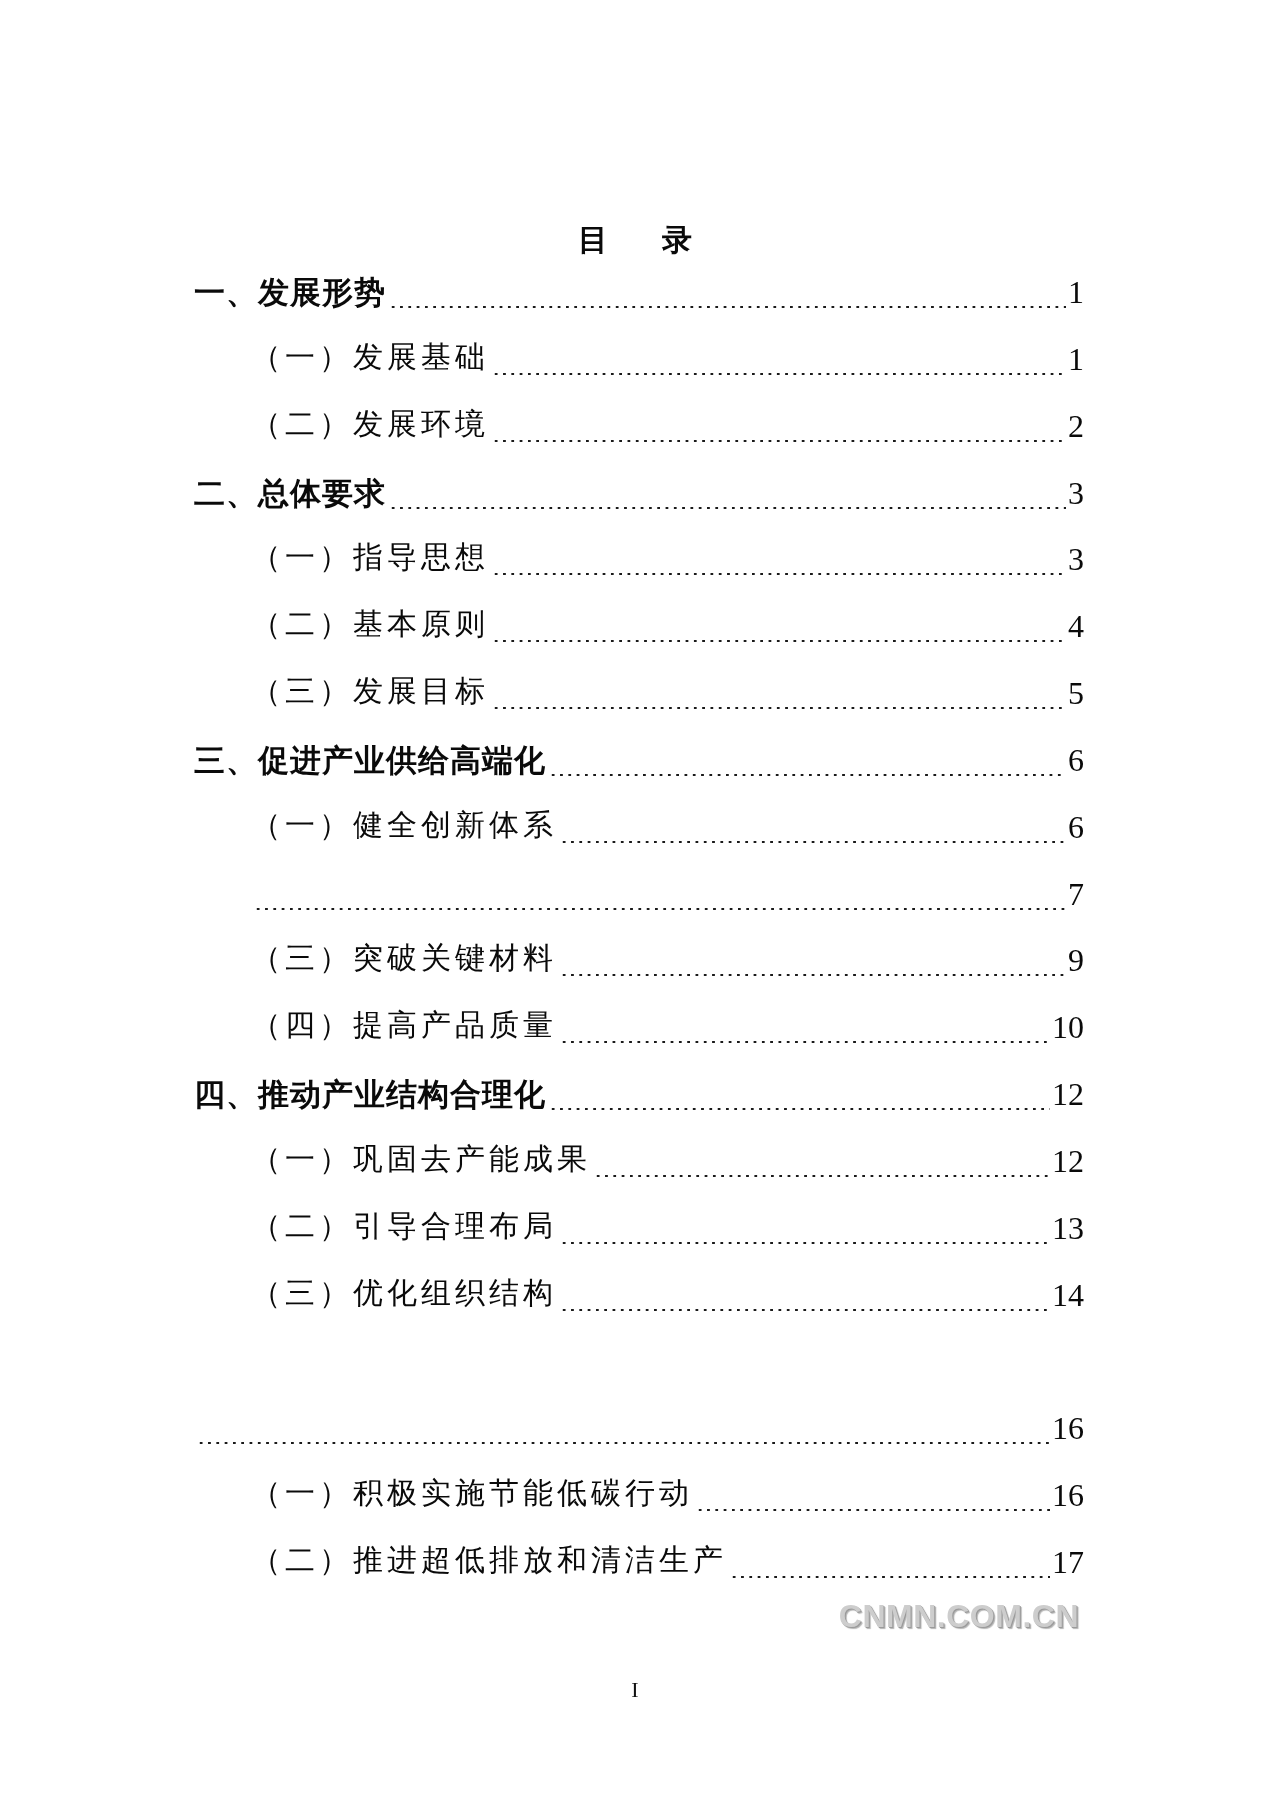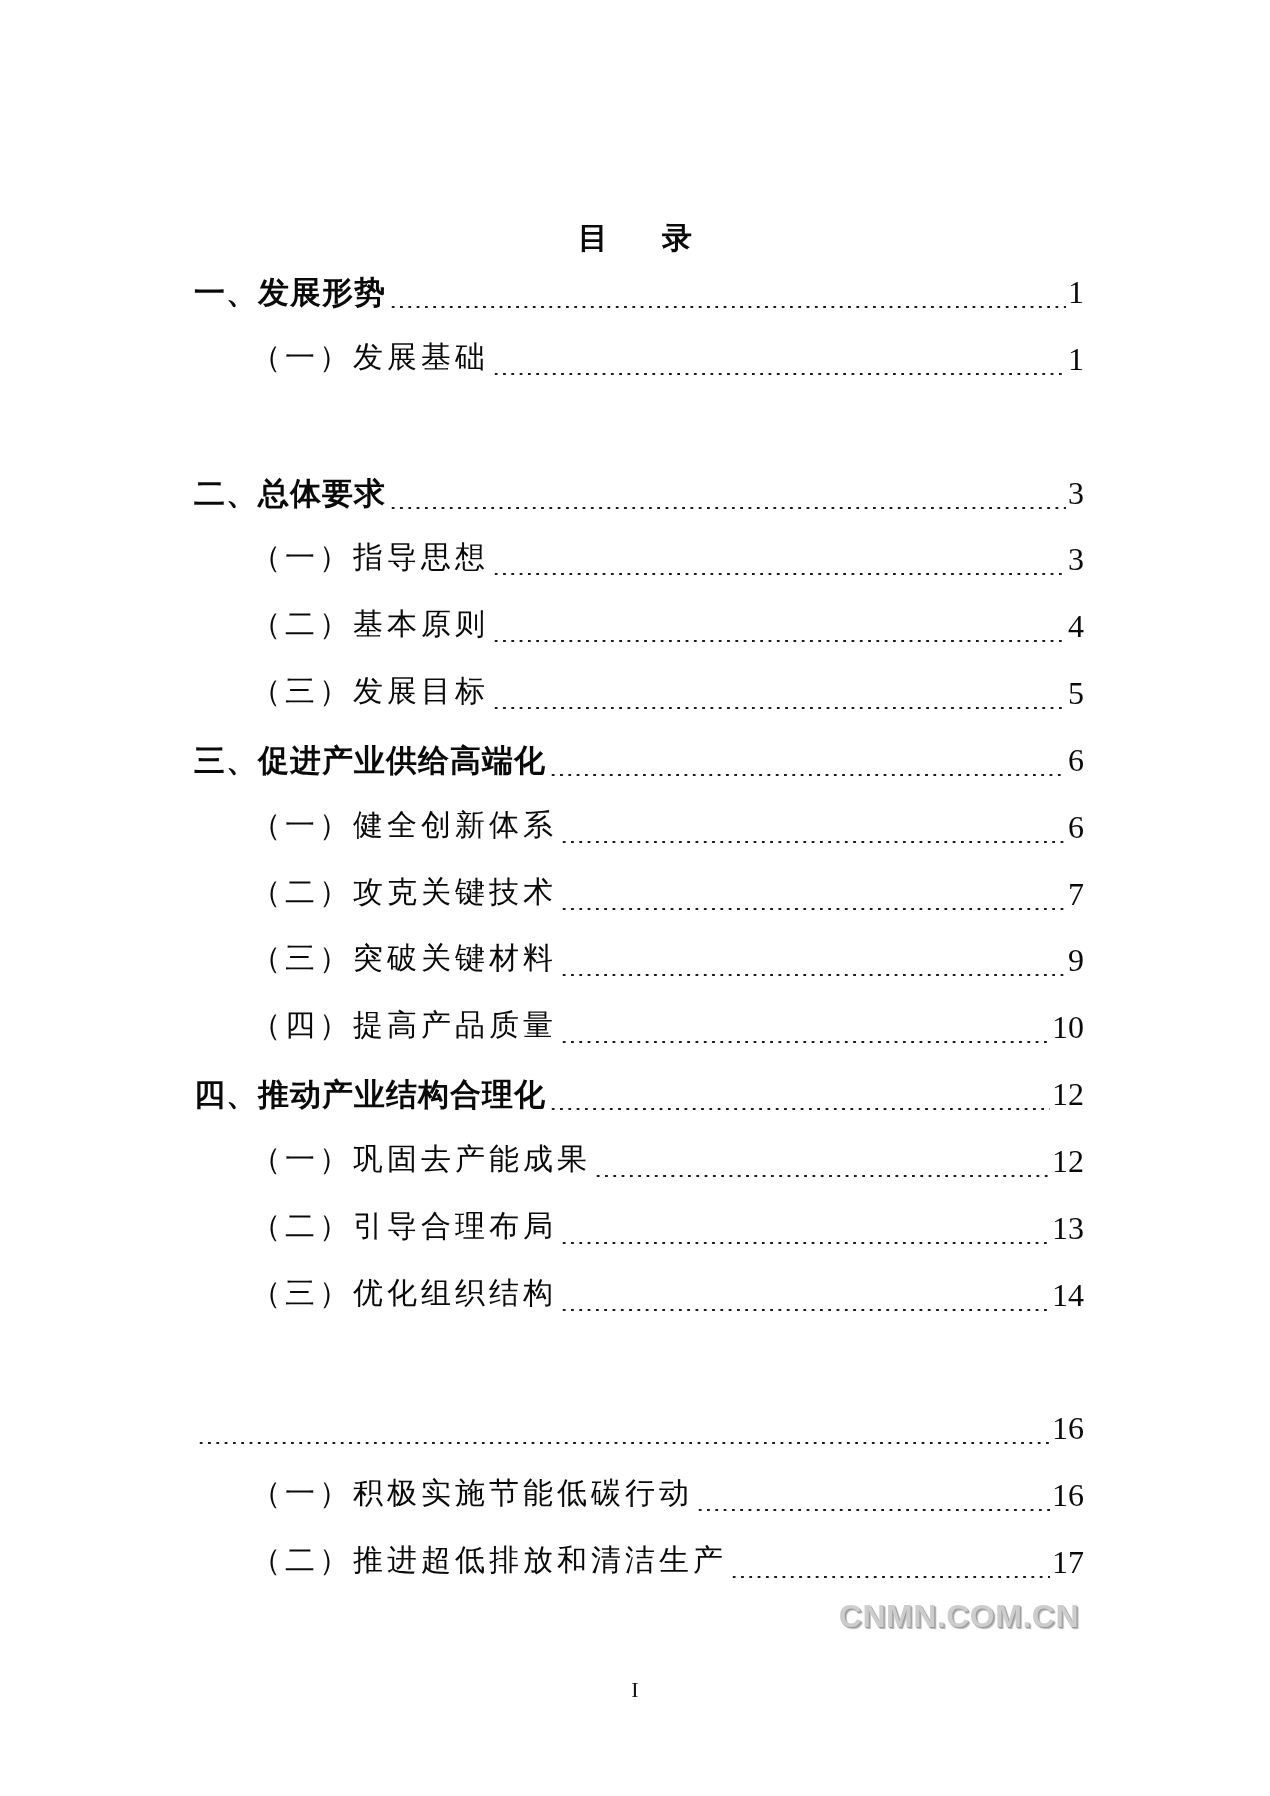--- a/index.html
+++ b/index.html
@@ -1,21 +1,21 @@
 <!DOCTYPE html>
 <html><head>
 <meta charset="utf-8">
 <style>
   html, body { margin: 0; padding: 0; background: #ffffff; }
   body { width: 1270px; height: 1796px; position: relative; overflow: hidden; color: #0a0a0a; }
   .page { position: absolute; left: 0; top: 0; width: 1270px; height: 1796px; background: #ffffff; }
   .toc-title {
     position: absolute; left: 0; width: 1270px; top: 218px; height: 44px;
     text-align: center;
-    font-family: Liberation Mono, monospace;
+    font-family: Liberation Serif, serif;
     font-weight: bold; font-size: 30px; line-height: 44px;
     letter-spacing: 0;
   }
   .toc-title .t-char { display: inline-block; width: 30px; text-align: center; }
   .toc-title .t-gap { display: inline-block; width: 54px; }
   .toc-row {
     position: absolute; right: 186px; height: 44px;
     display: flex; 
   }
   .toc-row.level-1 { left: 194px; }
@@ -70,20 +70,25 @@
     <span class="toc-leader"></span>
     <span class="toc-page">1</span>
   </div>
 
   <div class="toc-row level-2" style="top:337px">
     <span class="toc-label">（一）发展基础</span>
     <span class="toc-leader"></span>
     <span class="toc-page">1</span>
   </div>
 
+  <div class="toc-row level-2" style="top:404px">
+    <span class="toc-label">（二）发展环境</span>
+    <span class="toc-leader"></span>
+    <span class="toc-page">2</span>
+  </div>
 
   <div class="toc-row level-1" style="top:471px">
     <span class="toc-label">二、总体要求</span>
     <span class="toc-leader"></span>
     <span class="toc-page">3</span>
   </div>
 
   <div class="toc-row level-2" style="top:537px">
     <span class="toc-label">（一）指导思想</span>
     <span class="toc-leader"></span>
@@ -108,21 +113,20 @@
     <span class="toc-page">6</span>
   </div>
 
   <div class="toc-row level-2" style="top:805px">
     <span class="toc-label">（一）健全创新体系</span>
     <span class="toc-leader"></span>
     <span class="toc-page">6</span>
   </div>
 
   <div class="toc-row level-2" style="top:872px">
-    <span class="toc-label">（二）攻克关键技术</span>
     <span class="toc-leader"></span>
     <span class="toc-page">7</span>
   </div>
 
   <div class="toc-row level-2" style="top:938px">
     <span class="toc-label">（三）突破关键材料</span>
     <span class="toc-leader"></span>
     <span class="toc-page">9</span>
   </div>
 

